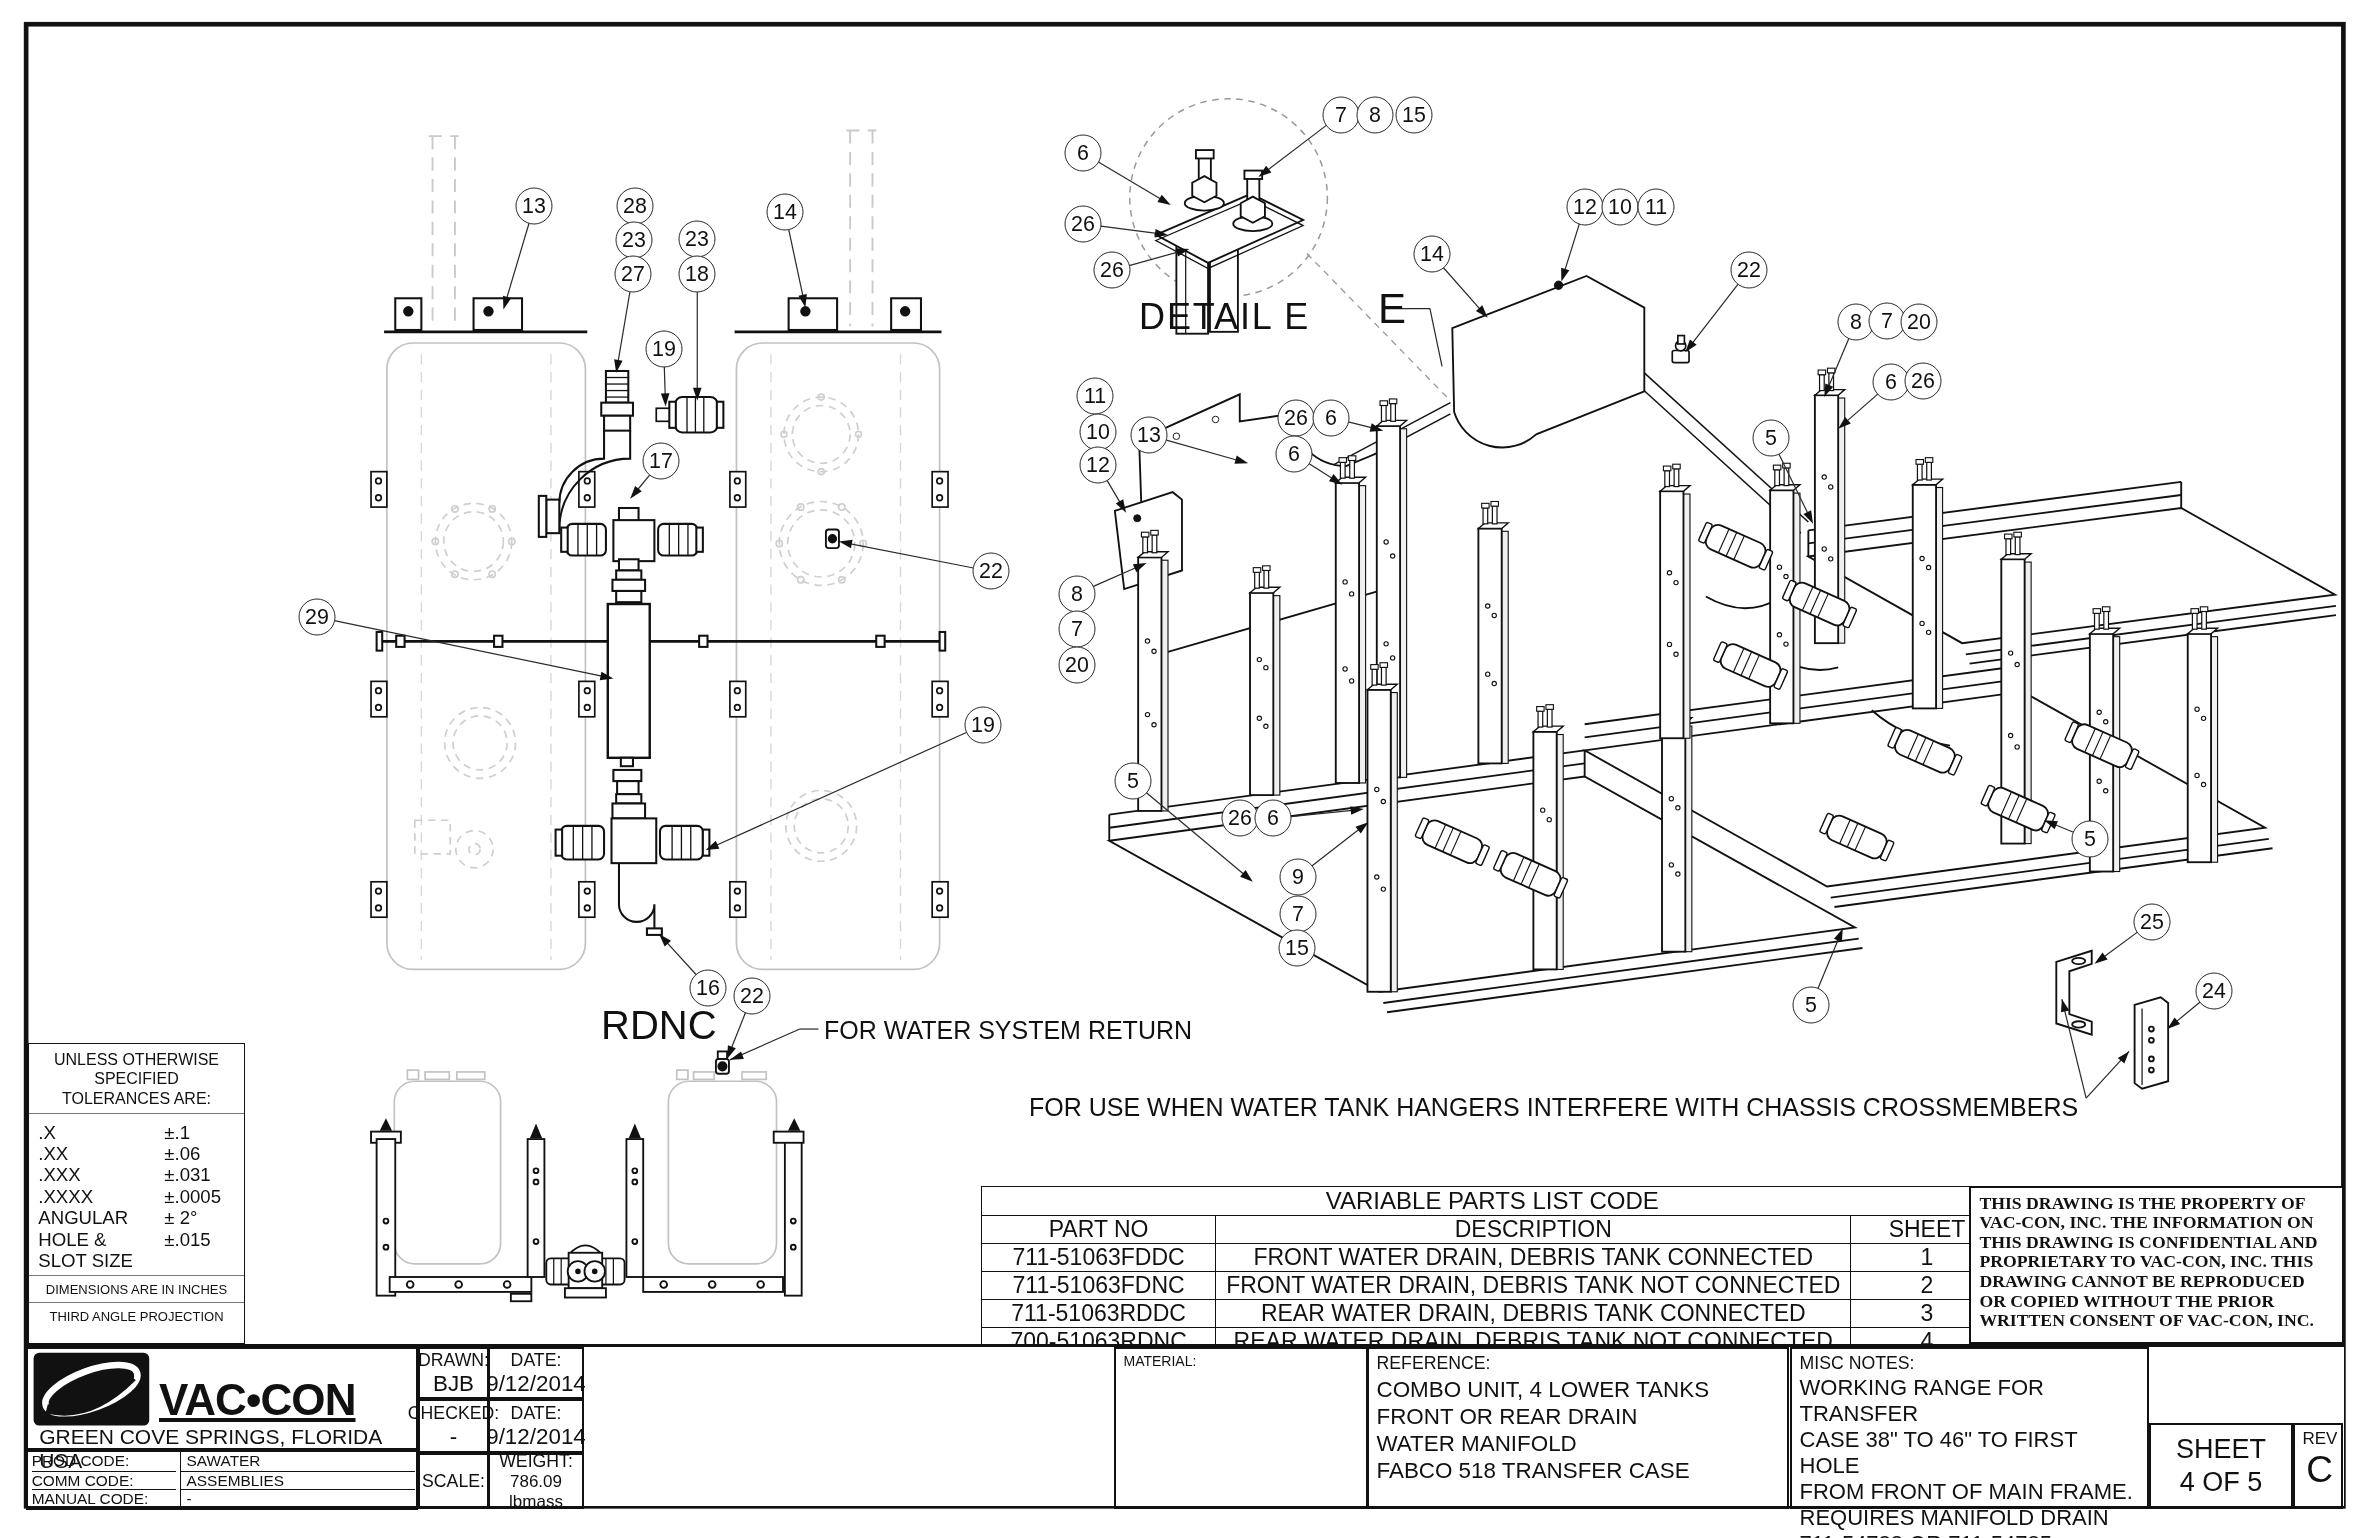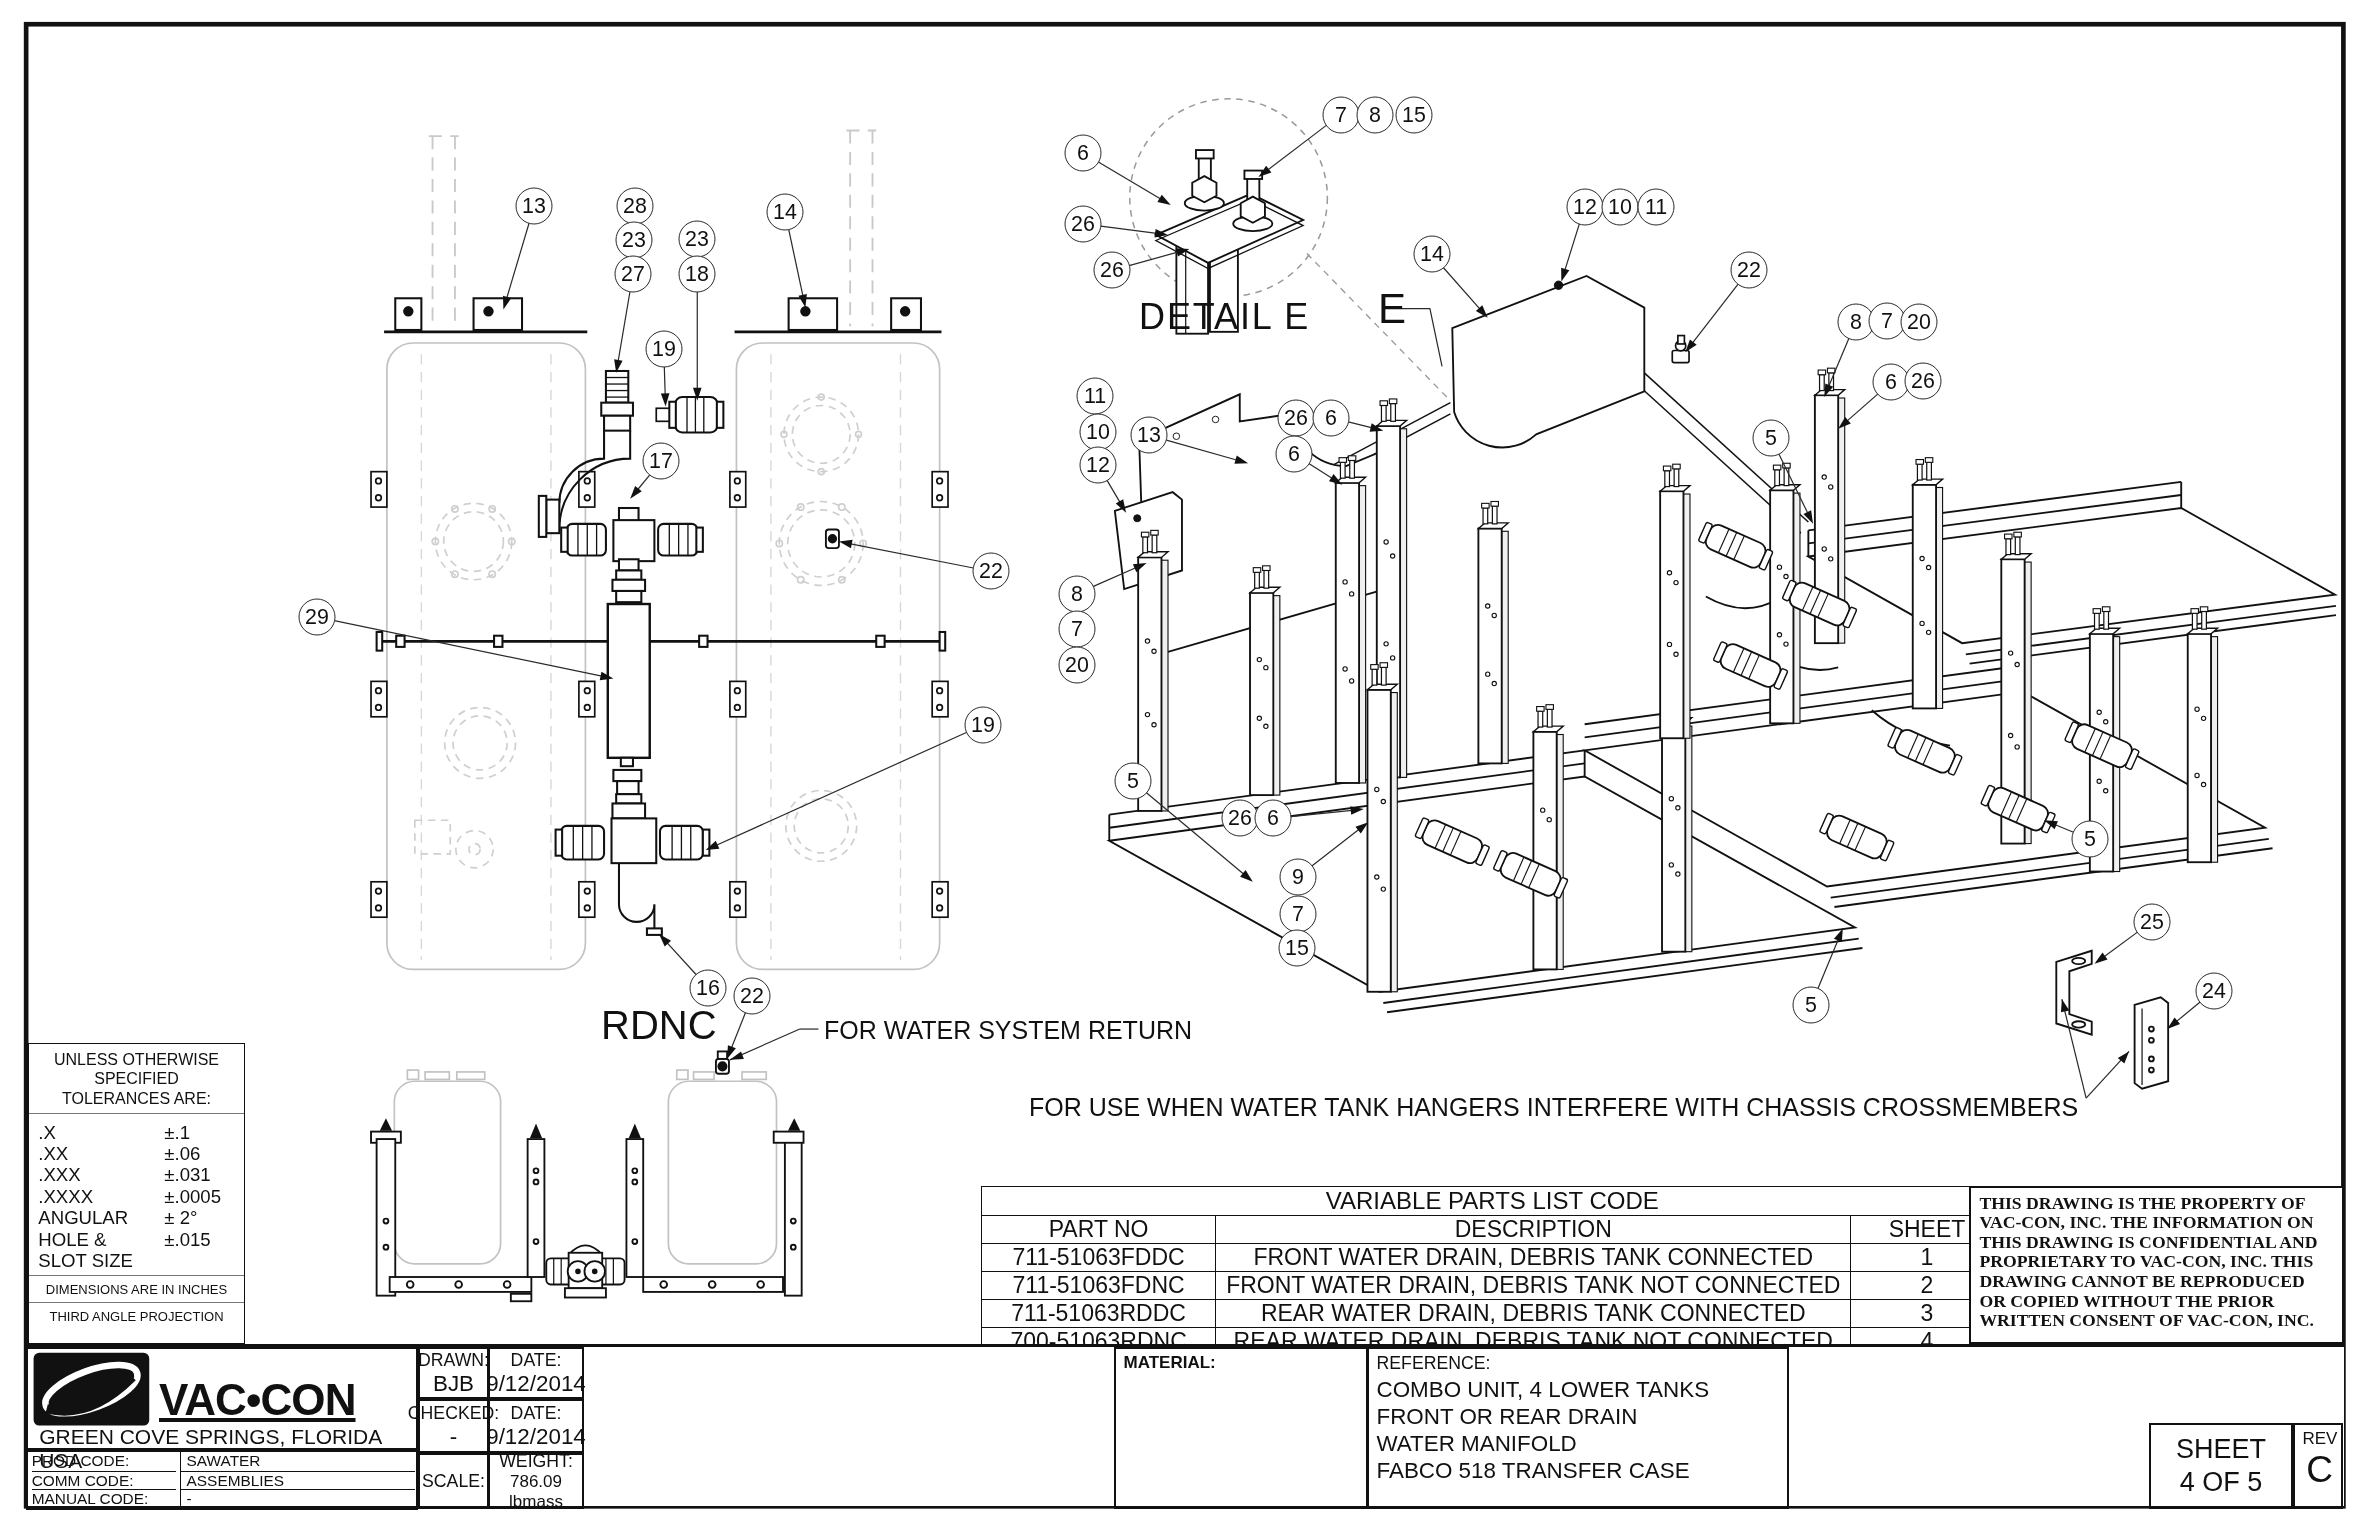--- a/index.html
+++ b/index.html
@@ -886,33 +886,43 @@
   <div class="tb cellc" style="left:392px;top:106px;width:71px;height:56px;">
     <div class="small-lab">SCALE:</div>
   </div>
   <div class="tb cellc" style="left:462px;top:106px;width:96px;height:56px;">
     <div class="small-lab">WEIGHT:</div>
     <div style="font-size:17px;">786.09 lbmass</div>
   </div>
 
 
   <div class="tb" style="left:1088px;top:0;width:254px;height:162px;">
-    <div style="padding:3.7px 7.5px;font-size:17px;font-weight:bold;">MATERIAL:</div>
+    <div style="padding:3.7px 7.5px;font-size:14px;">MATERIAL:</div>
   </div>
 
   <div class="tb" style="left:1341px;top:0;width:422px;height:162px;">
     <div style="padding:3.7px 7.5px 0;font-size:17.7px;">REFERENCE:</div>
     <div style="padding:1.9px 7.5px 0;font-size:22.4px;line-height:27px;">
       <div>COMBO UNIT, 4 LOWER TANKS</div>
       <div>FRONT OR REAR DRAIN</div>
       <div>WATER MANIFOLD</div>
       <div>FABCO 518 TRANSFER CASE</div>
     </div>
   </div>
 
+  <div class="tb" style="left:1764px;top:0;width:359px;height:162px;">
+    <div style="padding:3.7px 7.5px 0;font-size:17.7px;">MISC NOTES:</div>
+    <div style="padding:0.9px 7.5px 0;font-size:22px;line-height:26px;">
+      <div>WORKING RANGE FOR TRANSFER</div>
+      <div>CASE 38" TO 46" TO FIRST HOLE</div>
+      <div>FROM FRONT OF MAIN FRAME.</div>
+      <div>REQUIRES MANIFOLD DRAIN</div>
+      <div>711-54783 OR 711-54785.</div>
+    </div>
+  </div>
 
   <div class="tb cellc" style="left:2123px;top:76px;width:144px;height:86px;font-size:27px;line-height:33px;">
     <div>SHEET</div>
     <div>4  OF 5</div>
   </div>
   <div class="tb" style="left:2267px;top:76px;width:50px;height:86px;">
     <div style="font-size:17px;padding:3.7px 0 0 7.5px;">REV</div>
     <div style="font-size:37px;padding-left:11.2px;">C</div>
   </div>
 </div>

